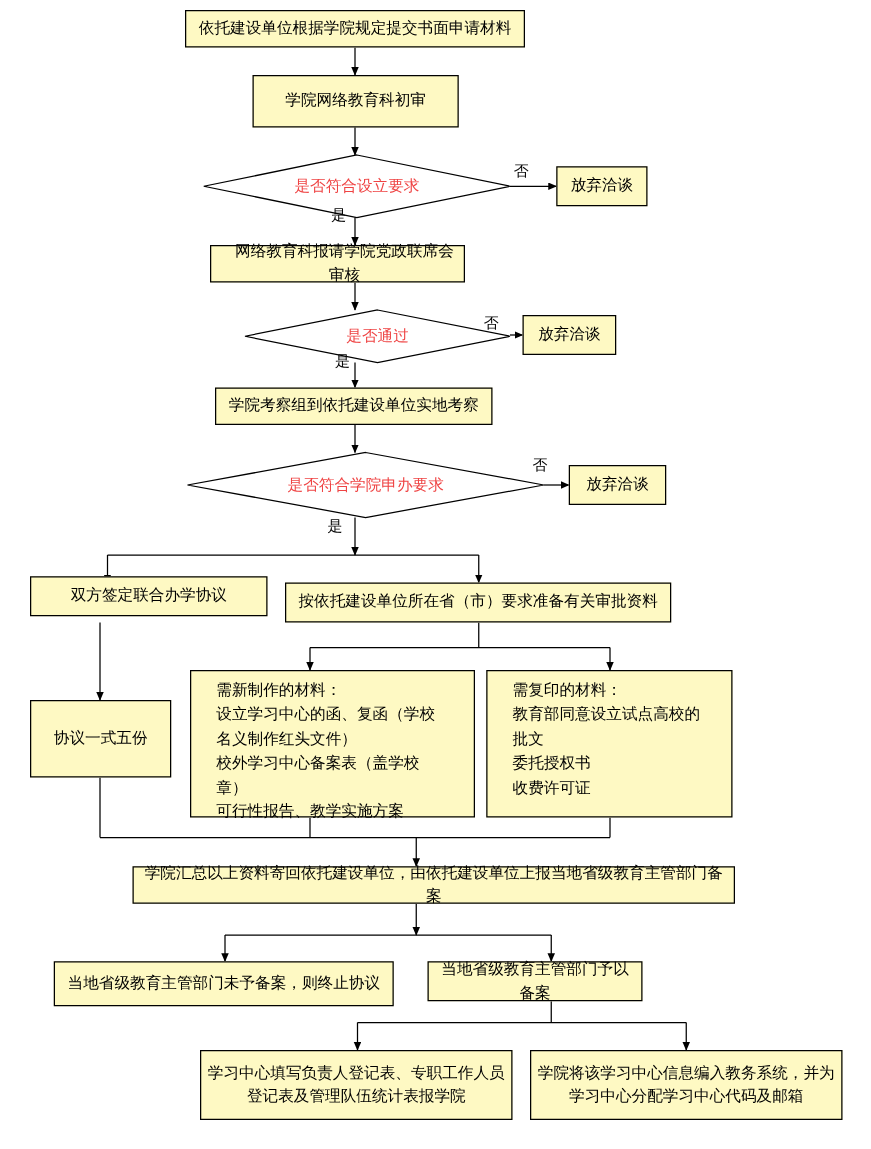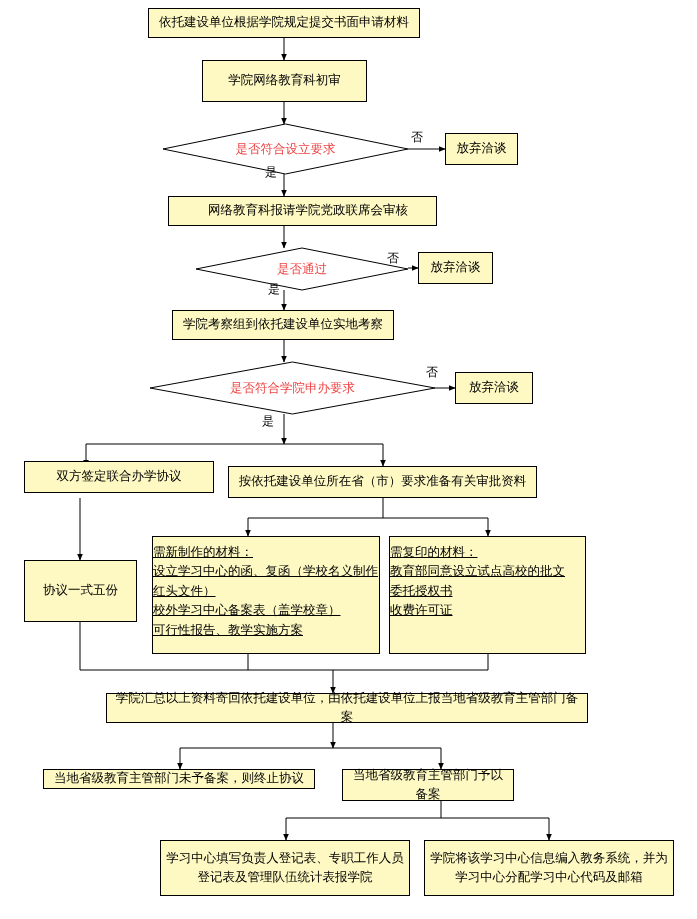--- a/index.html
+++ b/index.html
@@ -38,22 +38,21 @@
     font-size: 12.5px;
     line-height: 1.55;
     color: #000000;
     padding: 2px 5px;
     white-space: pre-line;
   }
   .node-box.align-left {
     justify-content: flex-start;
     text-align: left;
     align-items: flex-start;
-    padding: 6px 0;
-    text-decoration: underline;
+    padding: 6px 20px;
   }
   .node-diamond-label {
     position: absolute;
     display: flex;
     align-items: center;
     justify-content: center;
     text-align: center;
     font-size: 12.5px;
     color: #ef4444;
     pointer-events: none;
@@ -112,37 +111,37 @@
         <polyline points="441,801 441,818" fill="none" stroke="#000000" stroke-width="1"></polyline>
         <polyline points="286,818 549,818" fill="none" stroke="#000000" stroke-width="1"></polyline>
         <polyline points="286,818 286,840" fill="none" stroke="#000000" stroke-width="1" marker-end="url(#arrowhead)"></polyline>
         <polyline points="549,818 549,840" fill="none" stroke="#000000" stroke-width="1" marker-end="url(#arrowhead)"></polyline>
       </g>
   </svg>
   <div id="node-layer">
       <div class="node-box" style="left: 148px; top: 8px; width: 272px; height: 30px;">依托建设单位根据学院规定提交书面申请材料</div>
       <div class="node-box" style="left: 202px; top: 60px; width: 165px; height: 42px;">学院网络教育科初审</div>
       <div class="node-box" style="left: 445px; top: 133px; width: 73px; height: 32px;">放弃洽谈</div>
-      <div class="node-box" style="left: 168px; top: 196px; width: 269px; height: 30px; padding-left: 16px;">网络教育科报请学院党政联席会审核</div>
+      <div class="node-box" style="left: 168px; top: 196px; width: 204px; height: 30px; padding-left: 16px;">网络教育科报请学院党政联席会审核</div>
       <div class="node-box" style="left: 418px; top: 252px; width: 75px; height: 32px;">放弃洽谈</div>
       <div class="node-box" style="left: 172px; top: 310px; width: 222px; height: 30px;">学院考察组到依托建设单位实地考察</div>
       <div class="node-box" style="left: 455px; top: 372px; width: 78px; height: 32px;">放弃洽谈</div>
       <div class="node-box" style="left: 24px; top: 461px; width: 190px; height: 32px;">双方签定联合办学协议</div>
       <div class="node-box" style="left: 228px; top: 466px; width: 309px; height: 32px;">按依托建设单位所在省（市）要求准备有关审批资料</div>
       <div class="node-box" style="left: 24px; top: 560px; width: 113px; height: 62px;">协议一式五份</div>
       <div class="node-box align-left" style="left: 152px; top: 536px; width: 228px; height: 118px;">需新制作的材料：
 设立学习中心的函、复函（学校名义制作红头文件）
 校外学习中心备案表（盖学校章）
 可行性报告、教学实施方案</div>
       <div class="node-box align-left" style="left: 389px; top: 536px; width: 197px; height: 118px;">需复印的材料：
 教育部同意设立试点高校的批文
 委托授权书
 收费许可证</div>
       <div class="node-box" style="left: 106px; top: 693px; width: 482px; height: 30px;">学院汇总以上资料寄回依托建设单位，由依托建设单位上报当地省级教育主管部门备案</div>
-      <div class="node-box" style="left: 43px; top: 769px; width: 272px; height: 20px;">当地省级教育主管部门未予备案，则终止协议</div>
+      <div class="node-box" style="left: 43px; top: 769px; width: 272px; height: 36px;">当地省级教育主管部门未予备案，则终止协议</div>
       <div class="node-box" style="left: 342px; top: 769px; width: 172px; height: 32px;">当地省级教育主管部门予以备案</div>
       <div class="node-box" style="left: 160px; top: 840px; width: 250px; height: 56px;">学习中心填写负责人登记表、专职工作人员登记表及管理队伍统计表报学院</div>
       <div class="node-box" style="left: 424px; top: 840px; width: 250px; height: 56px;">学院将该学习中心信息编入教务系统，并为学习中心分配学习中心代码及邮箱</div>
     </div>
   <div id="label-layer">
       <div class="node-diamond-label" style="left: 163px; top: 124px; width: 245px; height: 50px;">是否符合设立要求</div>
       <div class="node-diamond-label" style="left: 196px; top: 248px; width: 212px; height: 42px;">是否通过</div>
       <div class="node-diamond-label" style="left: 150px; top: 362px; width: 285px; height: 52px;">是否符合学院申办要求</div>
       <div class="edge-label" style="left: 411px; top: 131px;">否</div>
       <div class="edge-label" style="left: 265px; top: 166px;">是</div>

